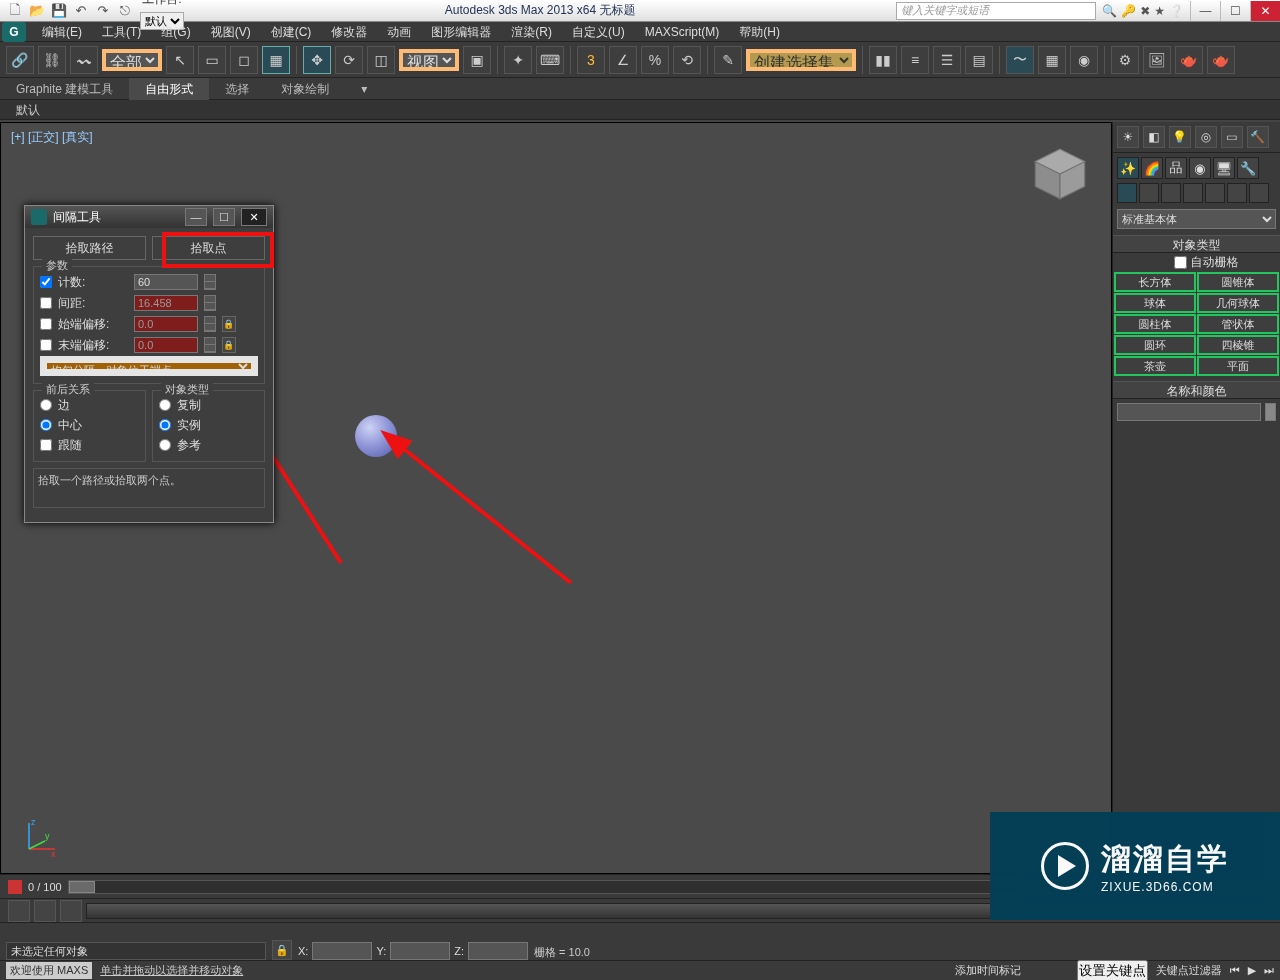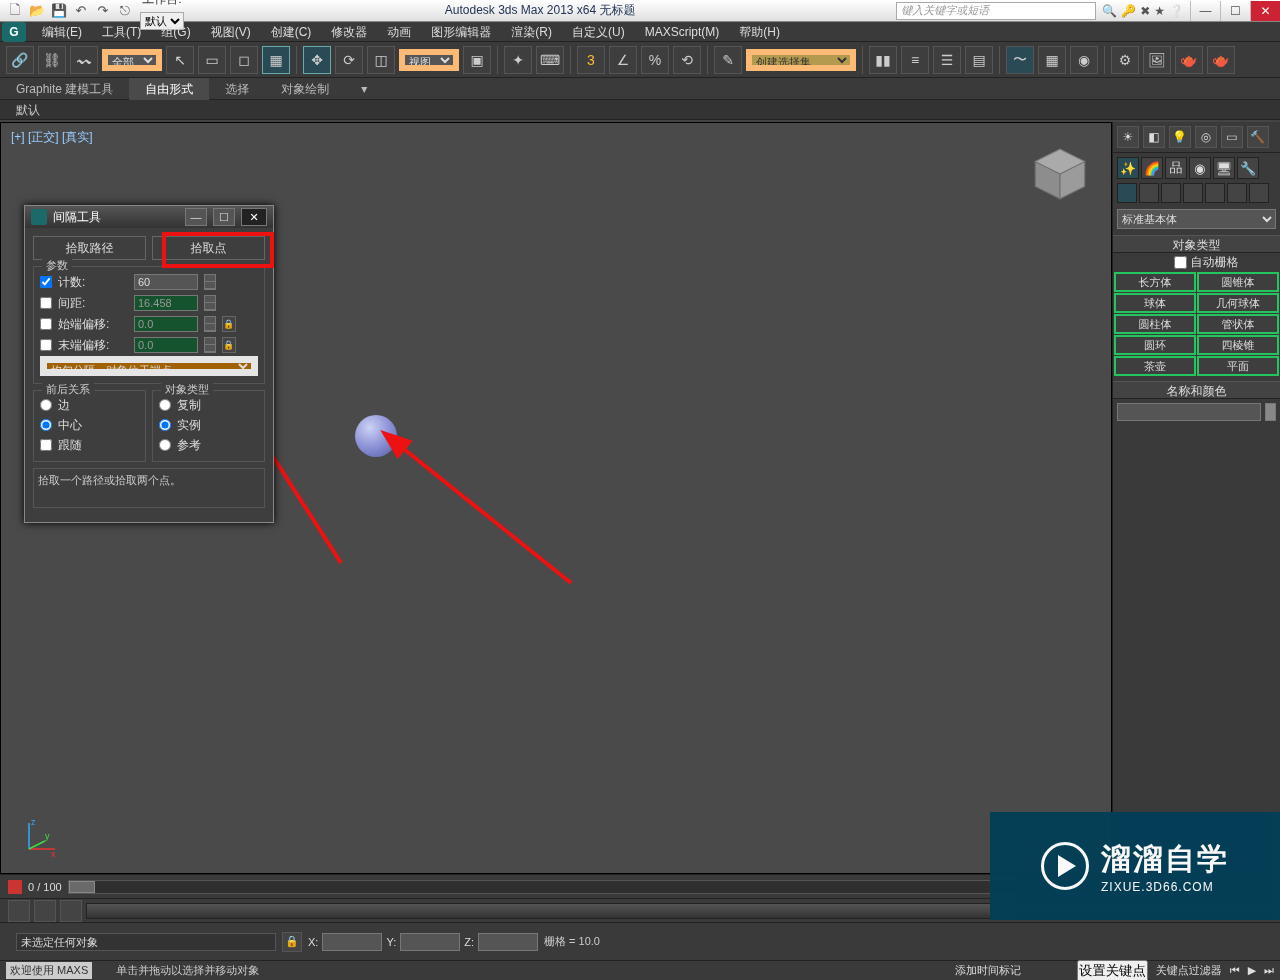--- a/index.html
+++ b/index.html
@@ -21,21 +21,21 @@
 
 .menubar { height: 20px; background: #3a3a3a; display:flex; align-items:center; padding:0 2px; border-bottom:1px solid #222; }
 .menubar .appicon { width:24px; height:20px; display:inline-flex; align-items:center; justify-content:center; background:#1a6a6a; border-radius:3px; margin-right:6px; color:#fff; font-weight:bold; }
 .menubar .item { padding: 0 10px; color:#ddd; height:20px; line-height:20px; }
 
 
 .main-toolbar { height: 36px; background: #3a3a3a; display:flex; align-items:center; padding:2px 6px; gap:4px; border-bottom:1px solid #222; position:relative; }
 .main-toolbar .tbtn { width:28px; height:28px; border:1px solid #555; background:#3e3e3e; display:inline-flex; align-items:center; justify-content:center; font-size:14px; color:#ccc; }
 .main-toolbar .tbtn.active { background:#2a4a55; border-color:#6aa; }
 .main-toolbar .sep { width:1px; height:28px; background:#555; margin:0 2px; }
-.main-toolbar select { height:22px; font-size:11px; background:#555; color:#ddd; border:6px solid #fdba74; }
+.main-toolbar select { height:22px; font-size:16px; background:#555; color:#ddd; border:4px solid #fdba74; }
 .main-toolbar .sel-filter { width:60px; }
 .main-toolbar .ref-coord { width:60px; }
 .main-toolbar .named-sel { width:110px; background:#b39a4e; color:#333; }
 
 
 .ribbon { height: 22px; background:#3a3a3a; display:flex; align-items:center; border-bottom:1px solid #222; }
 .ribbon .tab { padding:0 16px; height:22px; line-height:22px; color:#bbb; }
 .ribbon .tab.active { background:#4a4a4a; color:#fff; }
 .ribbon-sub { height:20px; background:#333; padding:0 16px; line-height:20px; color:#ccc; border-bottom:1px solid #222; }
 
@@ -84,21 +84,21 @@
 .dialog .dlg-title .wbtn { width:22px; height:18px; background:#555; color:#ddd; display:inline-flex; align-items:center; justify-content:center; font-size:11px; border:1px solid #777; }
 .dialog .dlg-title .wbtn.close { background:#222; color:#fff; width:26px; }
 .dialog .dlg-body { padding:8px; }
 .dlg-row { display:flex; gap:6px; margin-bottom:6px; }
 .dlg-btn { flex:1; height:24px; background:#3e3e3e; border:1px solid #666; color:#ddd; font-size:12px; }
 .group { border:1px solid #555; padding:4px 6px 6px; margin-bottom:6px; position:relative; }
 .group .legend { position:absolute; top:-9px; left:8px; background:#3e3e3e; padding:0 4px; font-size:11px; color:#ccc; }
 .param-row { display:flex; align-items:center; gap:6px; height:20px; margin:1px 0; }
 .param-row label { flex:0 0 70px; }
 .param-row input[type=text] { width:64px; height:16px; background:#555; border:1px solid #777; color:#ddd; font-size:11px; padding:0 3px; text-align:left; }
-.param-row input.disabled { background:#14532d; color:#999; }
+.param-row input.disabled { background:#7f1d1d; color:#999; }
 .param-row .spinner { width:12px; height:16px; background:#555; border:1px solid #777; display:flex; flex-direction:column; }
 .param-row .spinner i { flex:1; border-bottom:1px solid #777; }
 .param-row .lock { width:14px; height:16px; background:#444; border:1px solid #666; font-size:9px; display:inline-flex; align-items:center; justify-content:center; }
 .param-row input[type=checkbox] { width:12px; height:12px; }
 .group select { width:100%; height:20px; font-size:11px; background:#a16207; color:#ddd; border:7px solid #e5e5e5; }
 .radio-row { display:flex; align-items:center; gap:6px; height:20px; }
 .radio-row input { width:12px; height:12px; }
 .groups-2 { display:flex; gap:6px; }
 .groups-2 .group { flex:1; }
 .hint { border:1px solid #555; padding:4px; height:40px; font-size:11px; color:#ccc; margin-bottom:6px; }
@@ -108,32 +108,32 @@
 .timeline .tkey { width:14px; height:14px; background:#c33; }
 .timeline .frames { color:#ddd; }
 .timeline .slider { flex:1; height:14px; background:#2f2f2f; border:1px solid #555; position:relative; }
 .timeline .slider .thumb { position:absolute; left:0; top:0; bottom:0; width:26px; background:#6a6a6a; border:1px solid #888; }
 
 .track { position:absolute; left:0; right:0; bottom:58px; height:24px; background:#3a3a3a; display:flex; align-items:center; gap:4px; padding:0 8px; border-top:1px solid #222; }
 .track .tbtn { width:22px; height:22px; background:#444; border:1px solid #555; }
 .track .range { flex:1; height:16px; background:linear-gradient(#555,#333); border:1px solid #222; }
 
 
-.status { position:absolute; left:0; right:0; bottom:20px; height:38px; background:#3a3a3a; border-top:1px solid #222; display:flex; align-items:center; padding:0 16px; gap:6px; font-size:11px; }
+.status { position:absolute; left:0; right:0; bottom:20px; height:38px; background:#3a3a3a; border-top:1px solid #222; display:flex; align-items:flex-end; padding:0 6px; gap:6px; font-size:11px; }
 .status .prompt { flex:0 0 260px; height:18px; background:#333; border:1px solid #555; padding:0 4px; line-height:16px; }
 .status .lock { width:20px; height:20px; background:#444; border:1px solid #555; display:inline-flex;align-items:center;justify-content:center; color:#cb5; }
 .status .coord { display:flex; align-items:center; gap:4px; }
 .status .coord input { width:60px; height:18px; background:#555; border:1px solid #777; color:#ddd; font-size:11px; padding:0 3px; }
 .status .grid { color:#ccc; }
 .status .autokey { background:#3e3e3e; border:1px solid #555; padding:2px 8px; }
 .status .filler { flex:1; display:flex; align-items:center; gap:6px; }
 
 .status2 { position:absolute; left:0; right:0; bottom:0; height:20px; background:#3a3a3a; display:flex; align-items:center; padding:0 6px; gap:8px; font-size:11px; border-top:1px solid #222; }
 .status2 .welcome { background:#ccc; color:#333; padding:1px 4px; }
-.status2 .hint { border:none; height:auto; padding:0; margin:16px; color:#ccc; }
+.status2 .hint { border:none; height:auto; padding:0; margin:0; color:#ccc;text-decoration:underline; }
 
 
 .watermark { position:absolute; right:0; bottom:60px; width:290px; height:108px; background:#023f57; display:flex; align-items:center; justify-content:center; gap:12px; opacity:.97; }
 .watermark .play { width:48px; height:48px; border:3px solid #fff; border-radius:50%; display:flex; align-items:center; justify-content:center; }
 .watermark .play::after { content:""; border-left:18px solid #fff; border-top:11px solid transparent; border-bottom:11px solid transparent; margin-left:4px; }
 .watermark .txt1 { color:#fff; font-size:30px; font-weight:600; letter-spacing:2px; }
 .watermark .txt2 { color:#fff; font-size:12px; letter-spacing:1px; }
 
 </style>
 </head>

